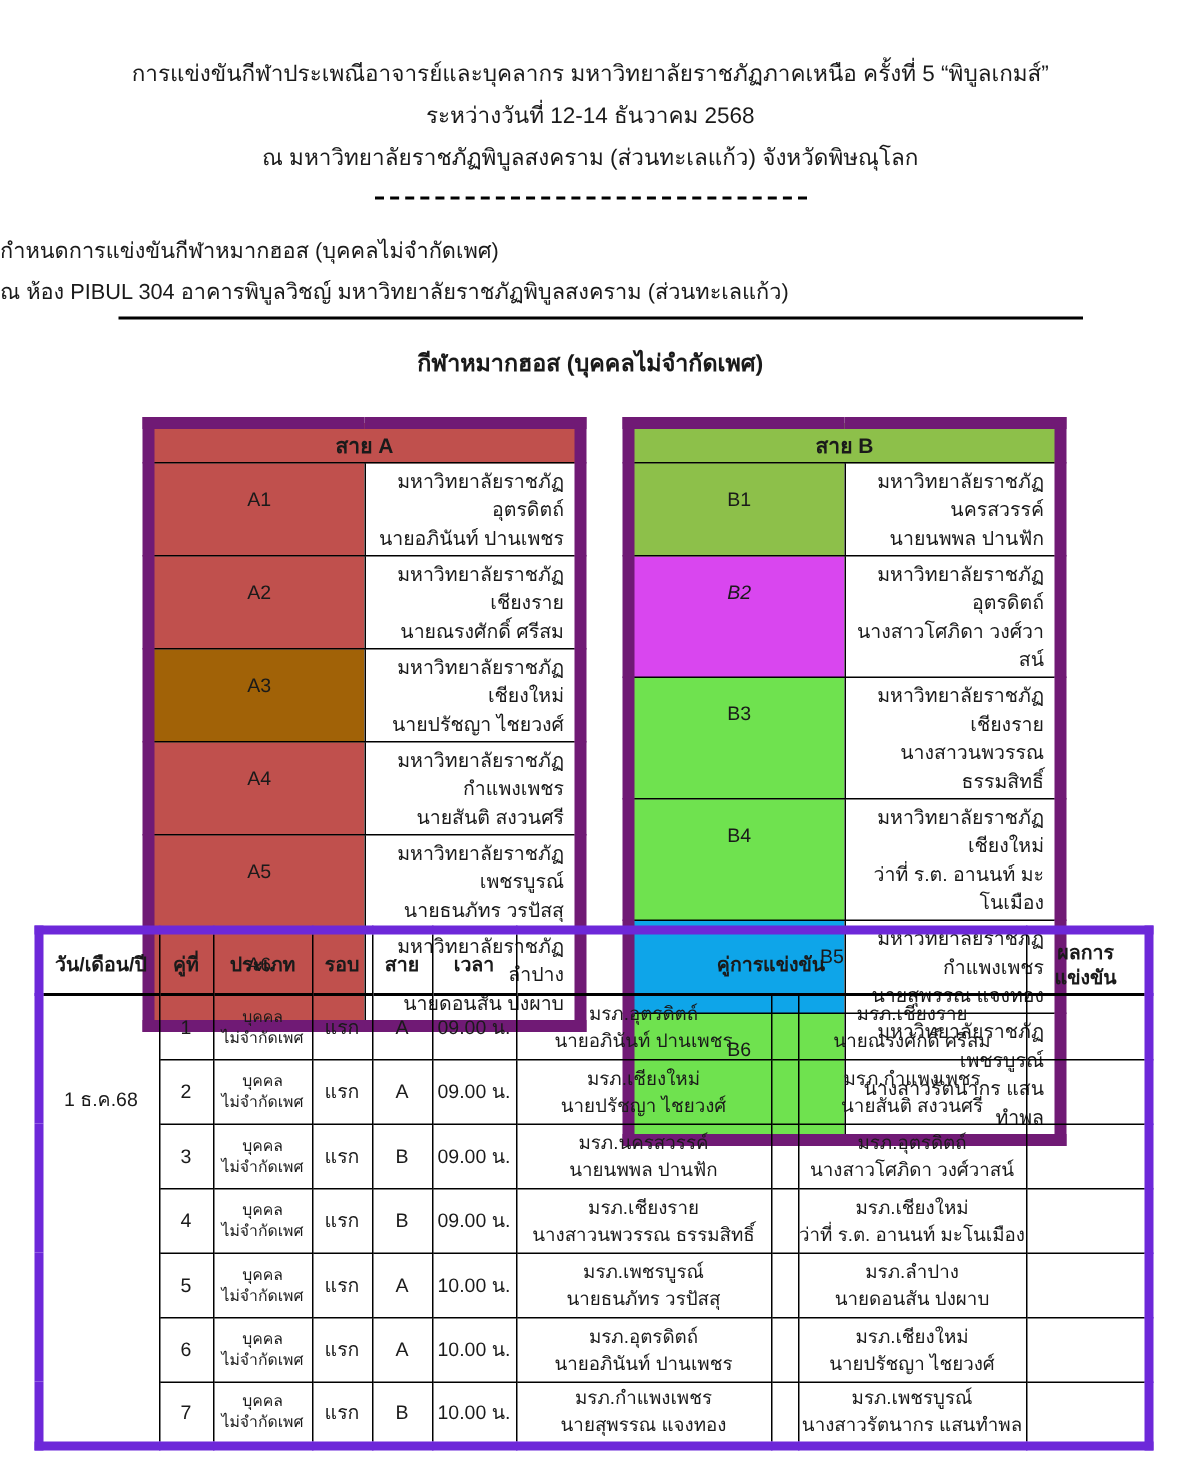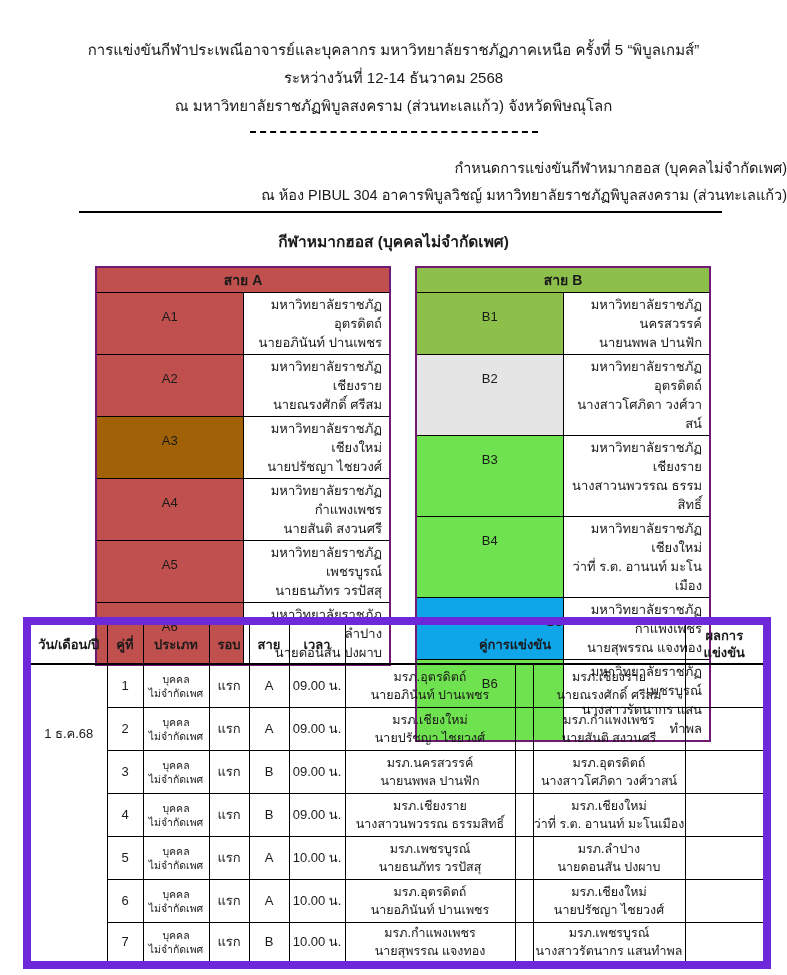--- a/index.html
+++ b/index.html
@@ -31,21 +31,21 @@
     position: absolute;
     top: 131px; left: 250px;
     width: 288px;
     border-top: 2px dashed #000;
   }
 
   .schedule-block {
     position: absolute;
     top: 155px; left: 0;
     width: 787px;
-    text-align: right;
+    text-align: left;
     font-size: 14.5px;
     line-height: 27px;
   }
 
   .section-underline {
     position: absolute;
     top: 211px; left: 79px;
     width: 643px;
     border-top: 2px solid #000;
   }
@@ -56,25 +56,25 @@
     width: 787px;
     text-align: center;
     font-size: 15.5px;
     font-weight: bold;
   }
 
   
   .groups { position: absolute; top: 262px; left: 0; }
   .group-table {
     position: absolute;
-    top: 4px;
+    top: 16px;
     border-collapse: collapse;
     table-layout: fixed;
     width: 296px;
-    border: 2px solid #701a75;
+    border: 8px solid #701a75;
   }
   .group-a { left: 95px; }
   .group-b { left: 415px; }
   .group-table th, .group-table td { border: 1px solid #000; text-align: right; }
   .group-table th {
     height: 25px;
     font-size: 14px;
     font-weight: bold;
     text-align: center;
   }
@@ -92,21 +92,21 @@
     height: 43px;
     background: #fff;
   }
 
   
   .match-table-wrap { position: absolute; top: 617px; left: 23px; }
   .match-table {
     border-collapse: collapse;
     table-layout: fixed;
     width: 741px;
-    border: 8px solid #6d28d9;
+    border: 6px solid #6d28d9;
   }
   .match-table th, .match-table td {
     border: 1px solid #000;
     text-align: center;
     vertical-align: middle;
     overflow: hidden;
   }
   .match-table thead th {
     height: 43px;
     font-size: 13px;
@@ -203,21 +203,21 @@
         <th colspan="2" style="background-color: rgb(141, 192, 74);">สาย B</th>
       </tr>
       <tr>
         <td class="lbl" style="background-color: rgb(141, 192, 74);">B1</td>
         <td class="team">
               <div>มหาวิทยาลัยราชภัฏนครสวรรค์</div>
               <div>นายนพพล ปานฟัก</div>
             </td>
       </tr>
       <tr>
-        <td class="lbl" style="background-color: #e5e5e5;">B2</td>
+        <td class="lbl" style="background-color: #d946ef; font-style: italic;">B2</td>
         <td class="team">
               <div>มหาวิทยาลัยราชภัฏอุตรดิตถ์</div>
               <div>นางสาวโศภิดา วงศ์วาสน์</div>
             </td>
       </tr>
       <tr>
         <td class="lbl" style="background-color: rgb(111, 226, 79);">B3</td>
         <td class="team">
               <div>มหาวิทยาลัยราชภัฏเชียงราย</div>
               <div>นางสาวนพวรรณ ธรรมสิทธิ์</div>

